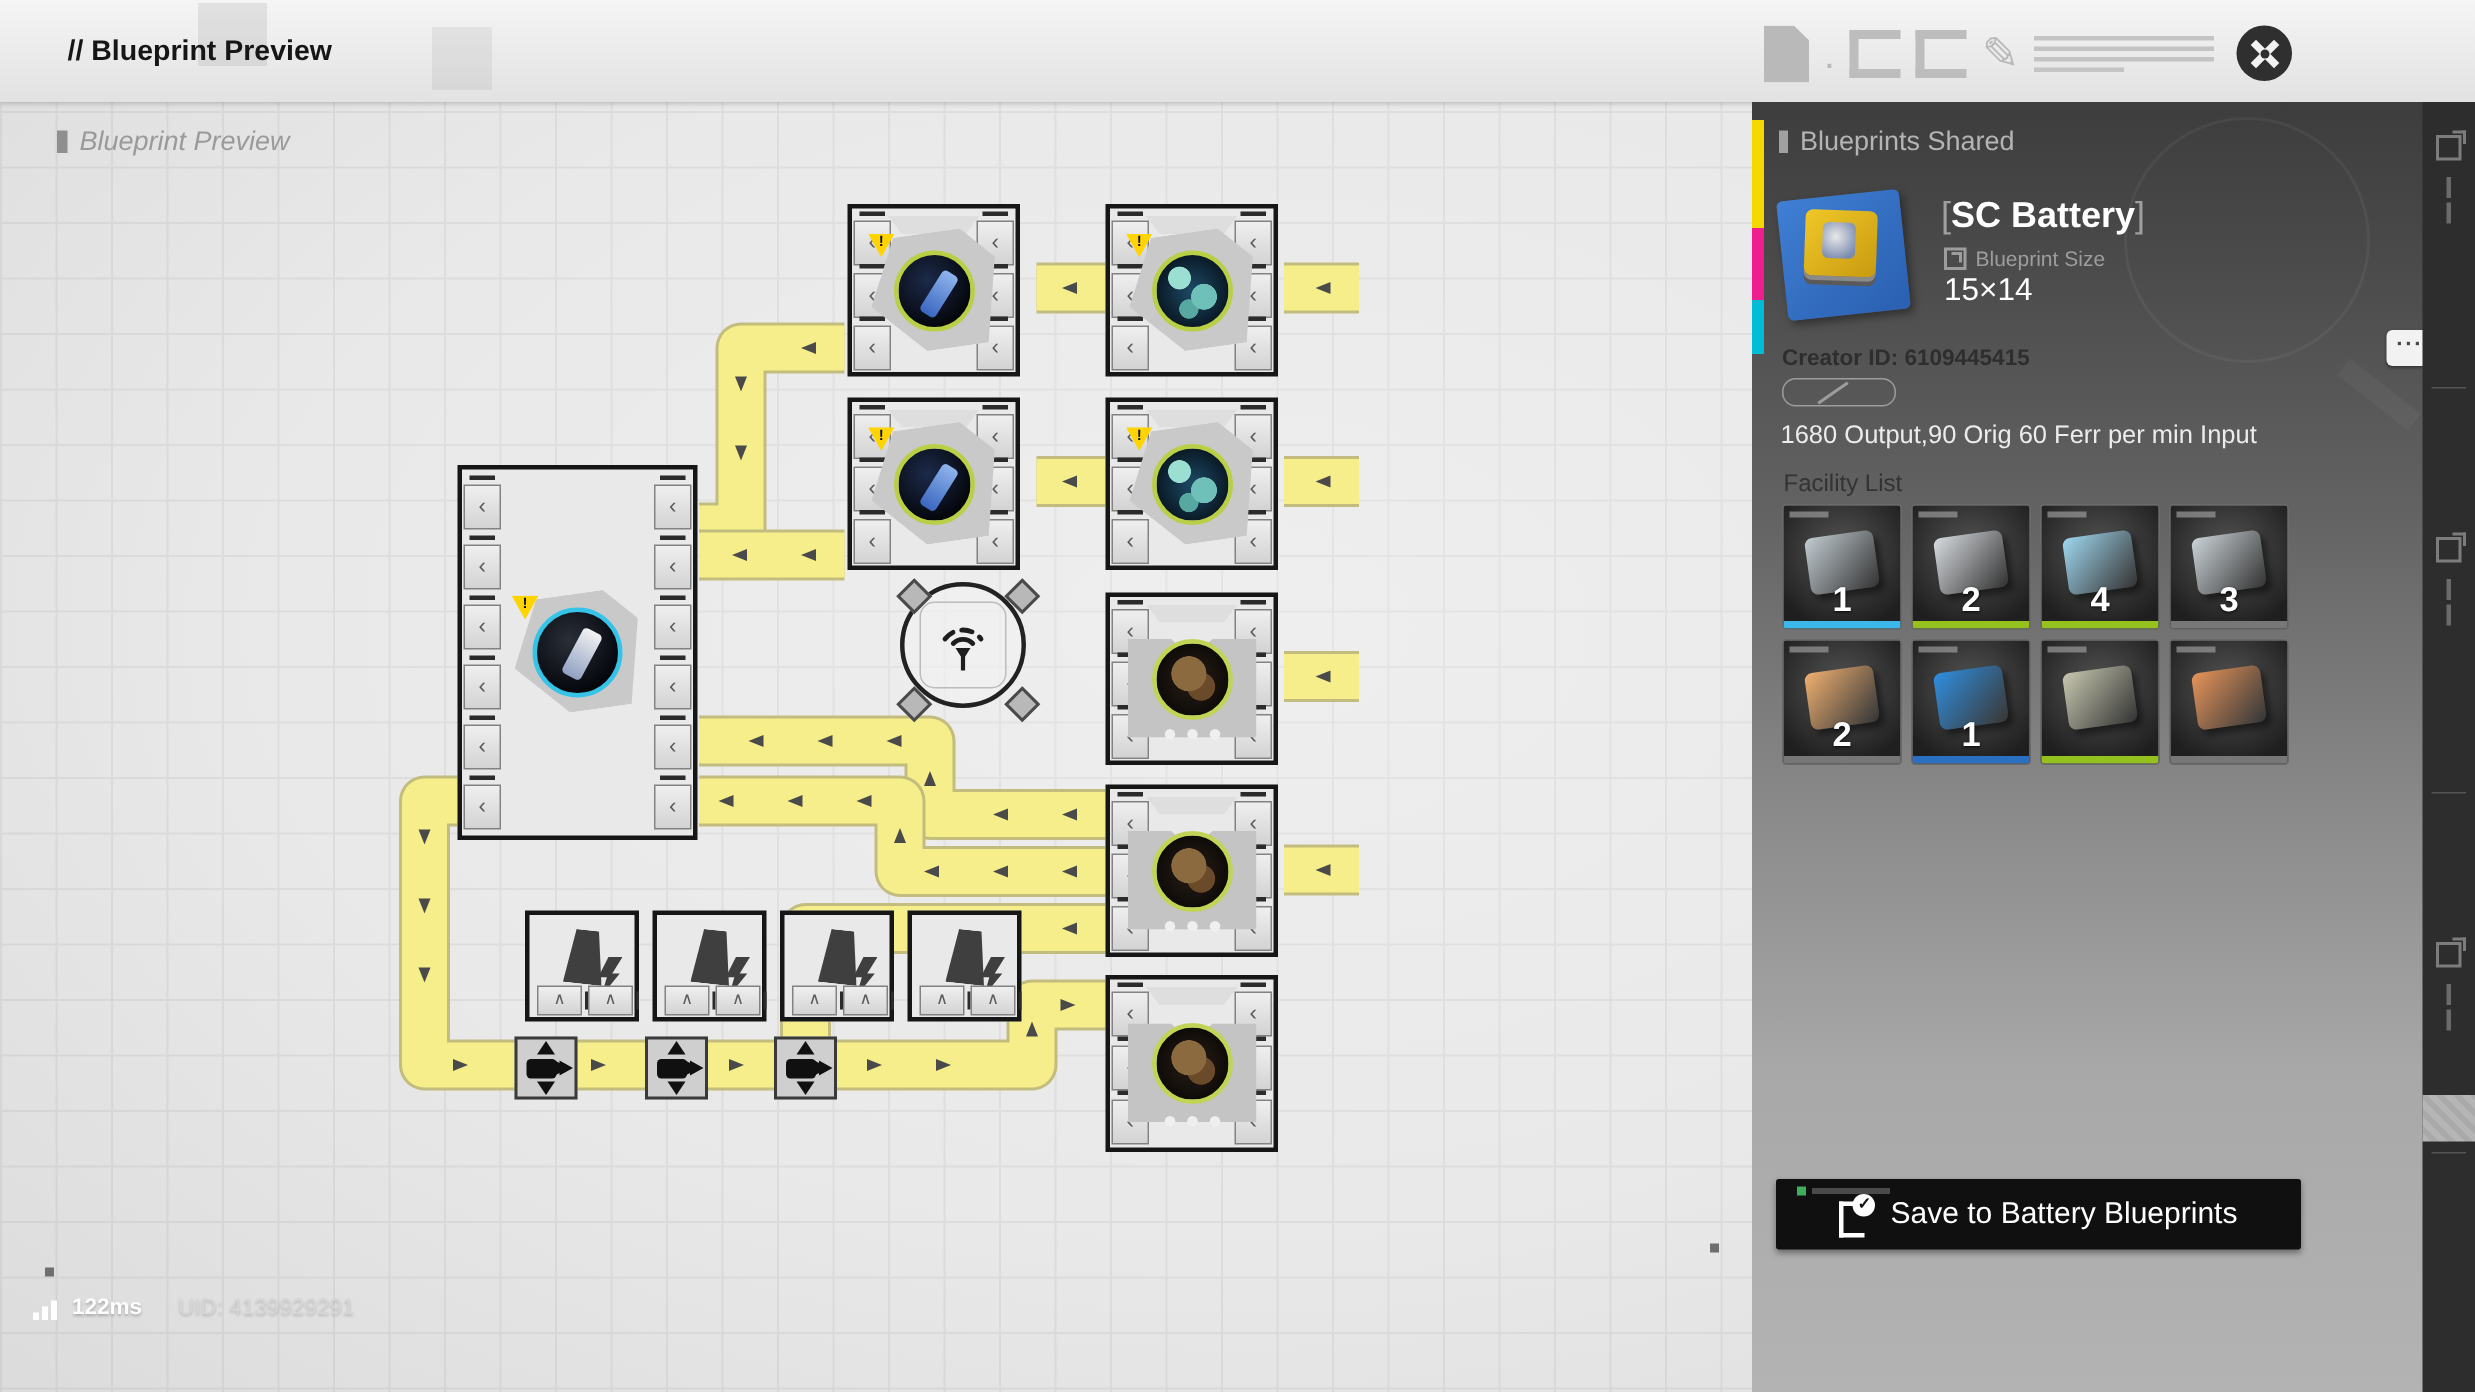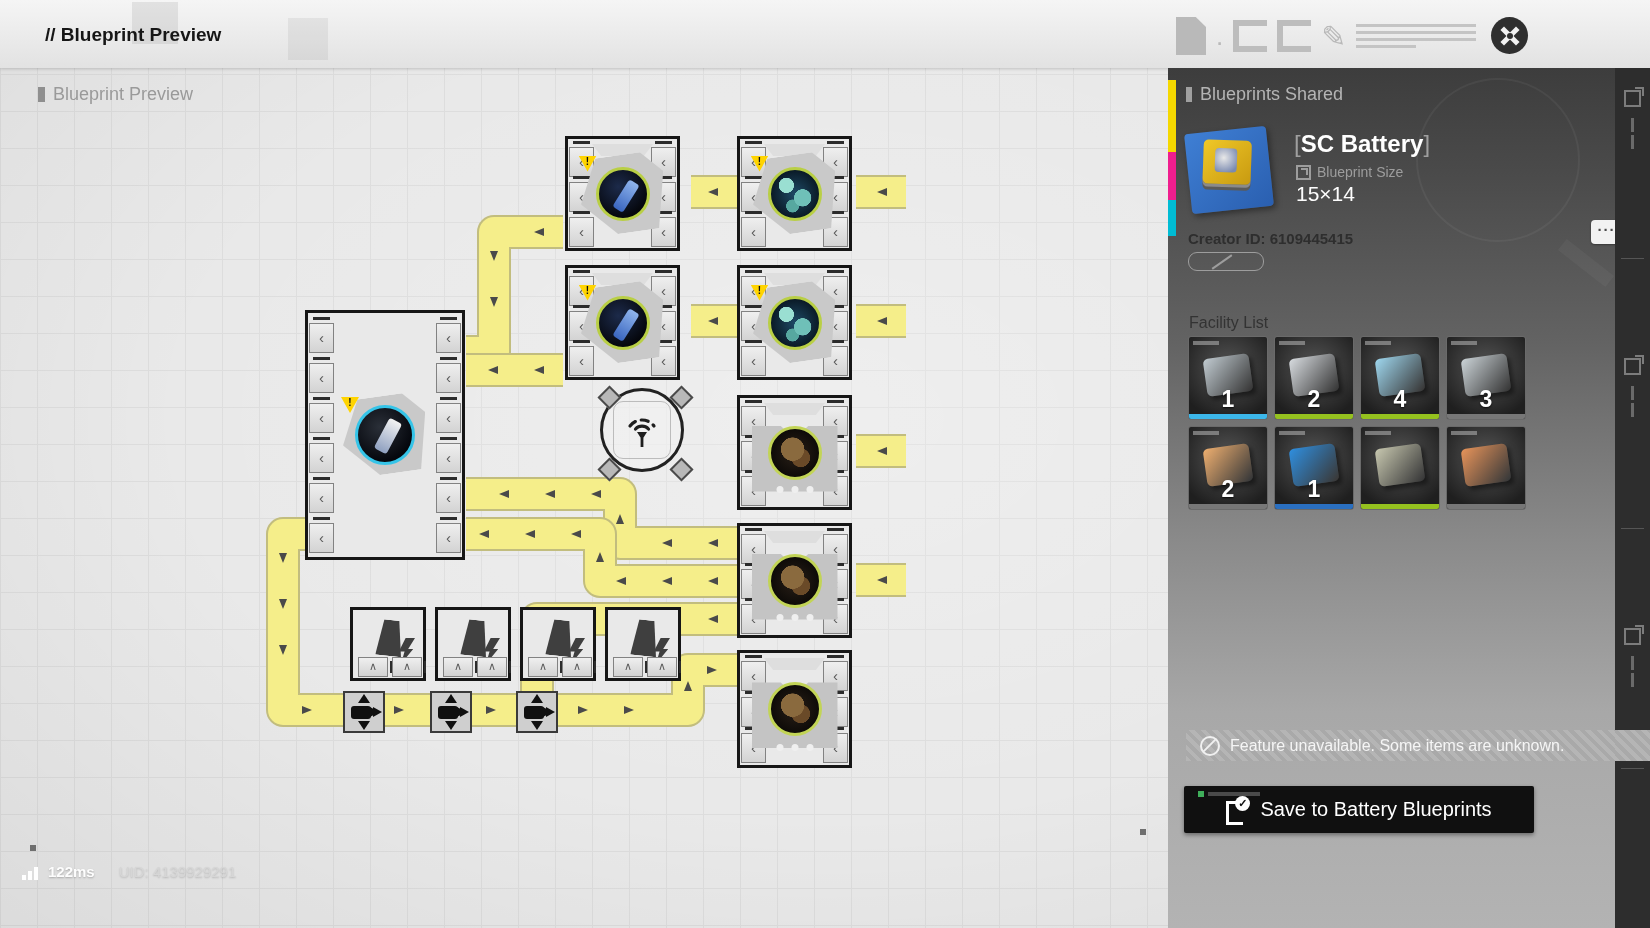--- a/index.html
+++ b/index.html
@@ -7,21 +7,21 @@
        font-family:"Liberation Sans",sans-serif;background:#e9e9e9;}
 
   
   #bpcanvas{position:absolute;left:0;top:0;width:1650px;height:928px;
     background-color:#e9e9e9;
     background-image:
       radial-gradient(ellipse at 50% 45%, rgba(255,255,255,.25) 0%, rgba(0,0,0,0) 55%, rgba(0,0,0,.06) 100%),
       linear-gradient(#dddddd 1px, transparent 1px),
       linear-gradient(90deg,#dddddd 1px, transparent 1px);
     background-size:100% 100%,37px 37px,37px 37px;}
-  .canvas-label{position:absolute;left:38px;top:84px;color:#9a9a9a;font-size:18px;display:flex;align-items:center;gap:8px;}
+  .canvas-label{position:absolute;left:38px;top:84px;color:#9a9a9a;font-size:18px;display:flex;align-items:center;gap:8px;font-style:italic;}
   .canvas-label .bar{width:7px;height:15px;background:#8f8f8f;display:inline-block;}
   .minisq{position:absolute;background:#6f6f6f;width:6px;height:6px;}
 
   
   .machine{position:absolute;background:#e9e9e9;border:3px solid #161616;box-sizing:border-box;z-index:3;}
   .trap{position:absolute;top:5px;left:22%;right:22%;height:12px;background:#dedede;
         clip-path:polygon(0 0,100% 0,85% 100%,15% 100%);}
   .port{position:absolute;width:25px;height:30px;background:linear-gradient(#efefef,#d3d3d3);
         border:1px solid #828282;box-sizing:border-box;color:#5a5a5a;font-size:15px;line-height:27px;text-align:center;}
   .port.l{left:1px}.port.r{right:1px}
@@ -477,20 +477,21 @@
     <span class="bkt">[</span><span>SC Battery</span><span class="bkt">]</span>
   </div>
   <div class="size-row">
     <span class="size-ic"></span>
     <span>Blueprint Size</span>
   </div>
   <div class="size-val">15×14</div>
   <div class="creator">Creator ID: 6109445415</div>
   <div class="tagpill"></div>
   <div class="more-btn">···</div>
+  <div class="output-info">1680 Output,90 Orig 60 Ferr per min Input</div>
   <div class="fl-label">Facility List</div>
   <div class="fgrid">
       <div class="tile">
         <span class="top-tag"></span>
         <span class="art" style="background: linear-gradient(135deg, rgb(194, 204, 210) 0%, rgb(58, 58, 58) 95%);"></span>
         <span class="cnt">1</span>
         <span class="accent" style="background: rgb(60, 183, 234);"></span>
       </div>
       <div class="tile">
         <span class="top-tag"></span>
@@ -528,24 +529,20 @@
         <span class="cnt"></span>
         <span class="accent" style="background: rgb(149, 193, 31);"></span>
       </div>
       <div class="tile">
         <span class="top-tag"></span>
         <span class="art" style="background: linear-gradient(135deg, rgb(232, 148, 90) 0%, rgb(58, 58, 58) 95%);"></span>
         <span class="cnt"></span>
         <span class="accent" style="background: rgb(119, 119, 119);"></span>
       </div>
     </div>
-  <div class="notice">
-    <span class="no-ic"></span>
-    <span>Feature unavailable. Some items are unknown.</span>
-  </div>
   <div class="save-btn">
     <span class="gsq"></span>
     <span class="gbar"></span>
     <span class="save-ic">
         <span class="chk">✓</span>
       </span>
     <span>Save to Battery Blueprints</span>
   </div>
 </div>
 

